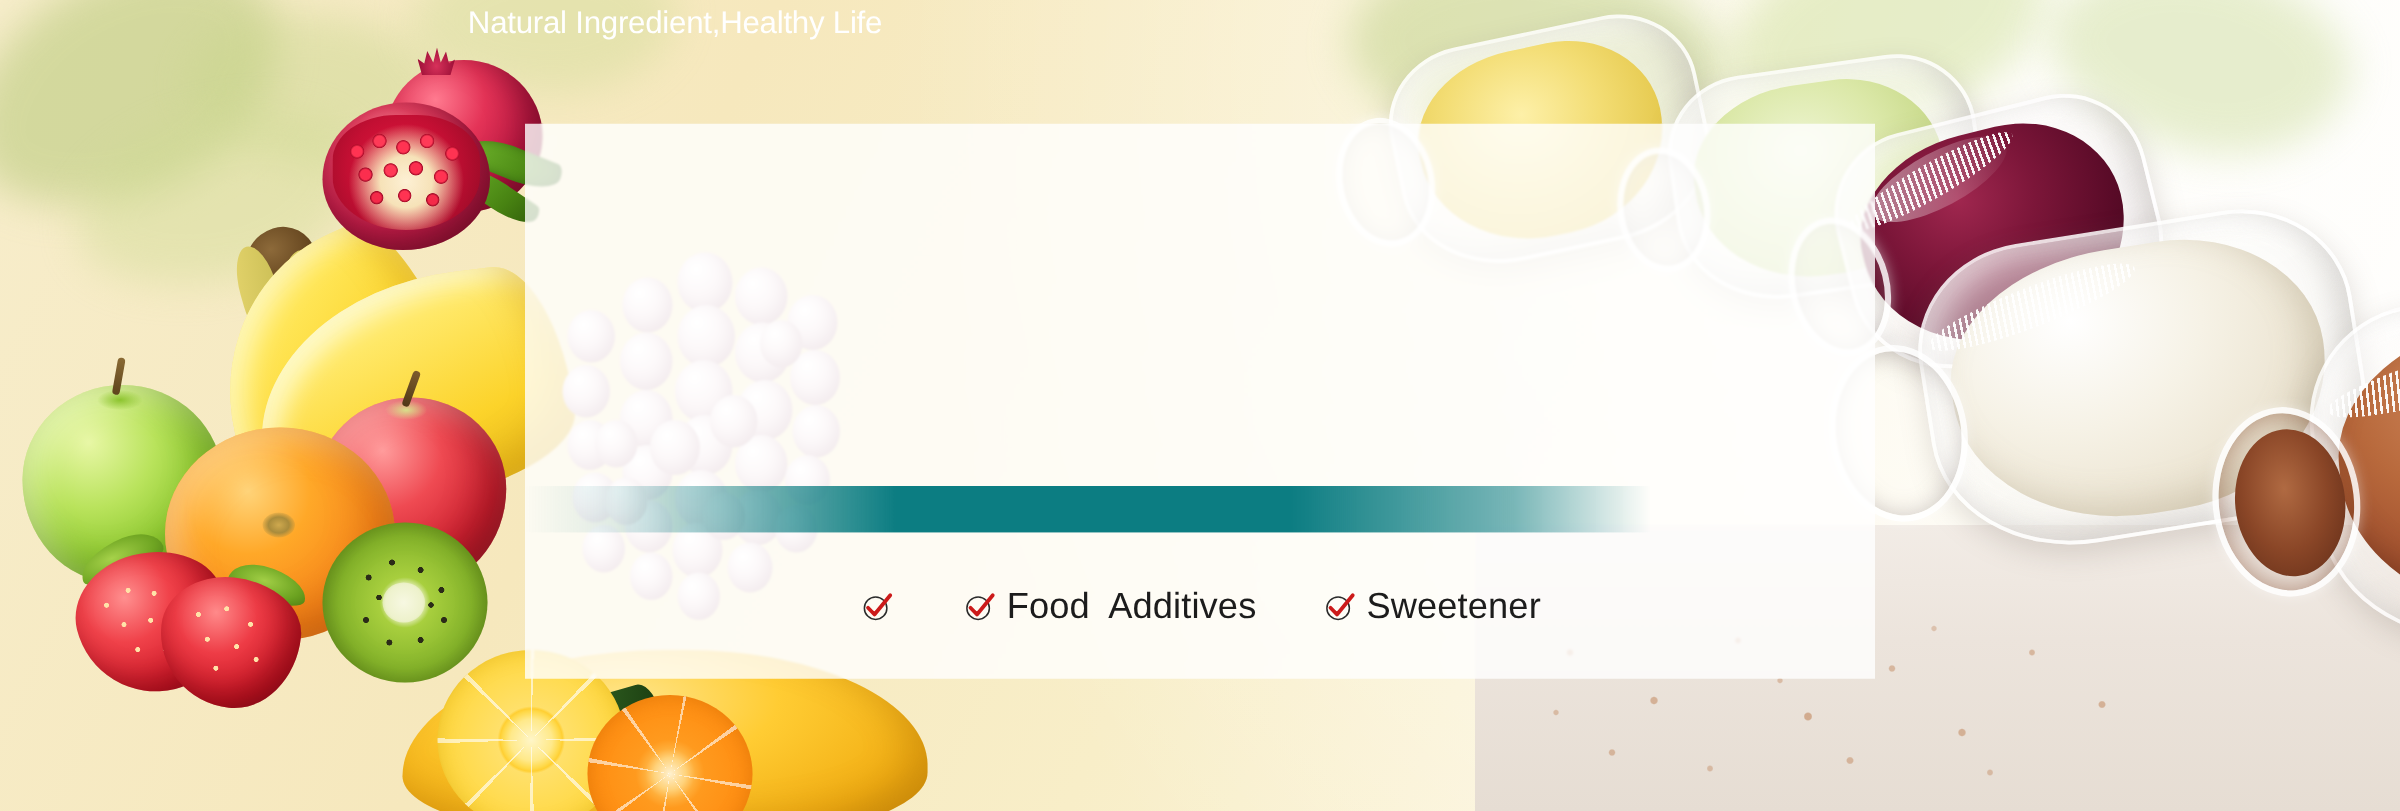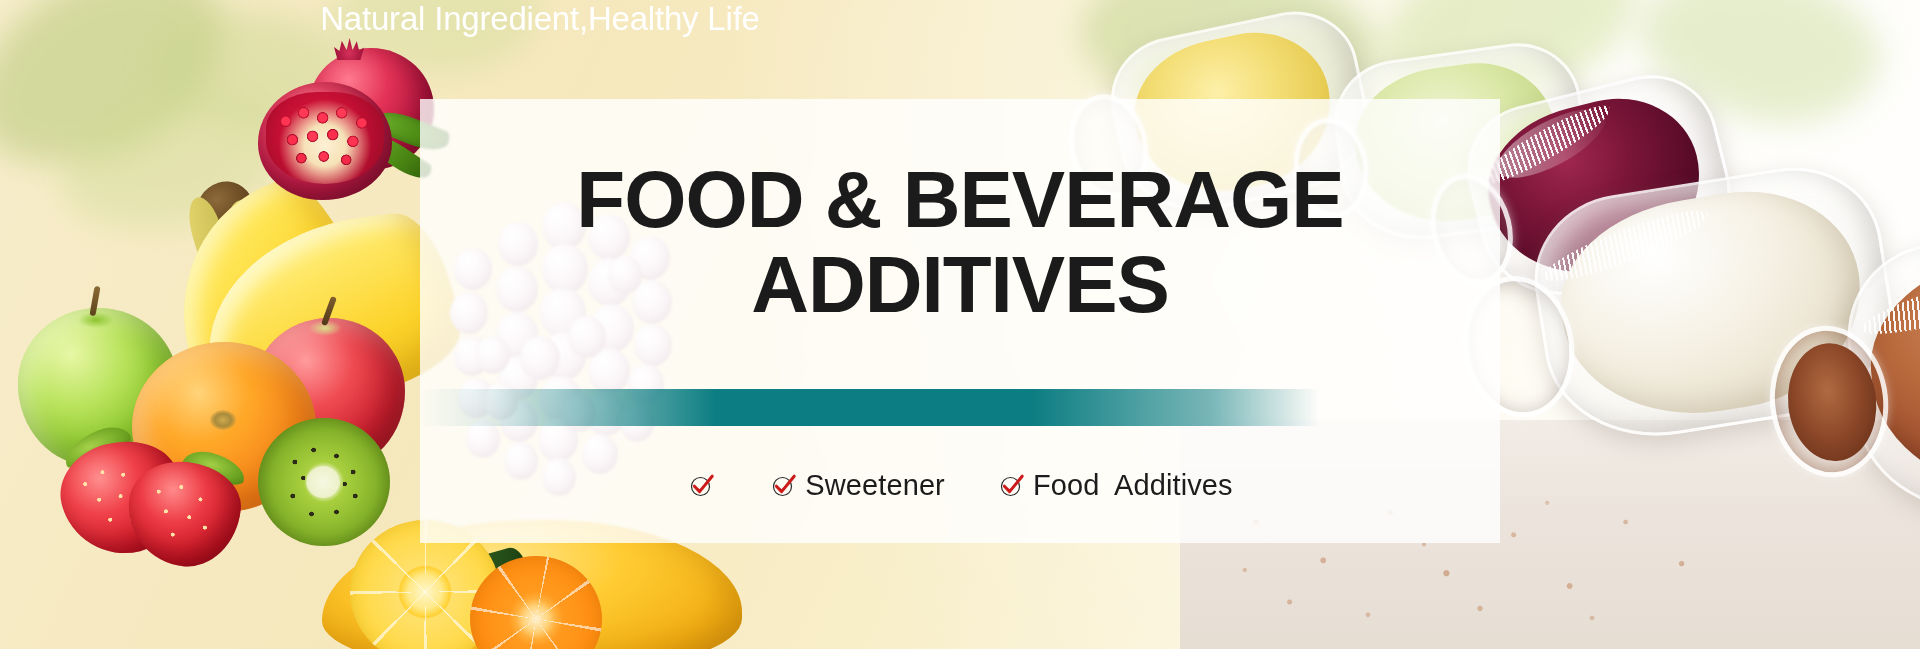--- a/index.html
+++ b/index.html
@@ -378,21 +378,21 @@
       #0c7d82 33%,
       #0c7d82 68%,
       rgba(12,125,130,.55) 88%,
       rgba(12,125,130,0) 100%);
     display:flex; align-items:center;
   }
   .tagbar-text {
     position:absolute; left:0; top:0; width:1080px; height:37px;
     display:flex; align-items:center; justify-content:center;
     color:#ffffff;
-    font-size:33px;
+    font-size:25px;
     font-weight:500;
     letter-spacing:-.2px;
     font-family:"Liberation Sans", sans-serif;
   }
 
   .features {
     position:absolute; left:420px; top:455px; width:1080px; height:60px;
     display:flex; align-items:center; justify-content:center;
     gap:52px;
   }
@@ -540,51 +540,47 @@
       <div class="grape" style="left: 170px; top: 198px; width: 34px; height: 38px;"></div>
       <div class="grape" style="left: 84px; top: 140px; width: 34px; height: 38px;"></div>
       <div class="grape" style="left: 216px; top: 60px; width: 34px; height: 38px;"></div>
       <div class="grape" style="left: 128px; top: 140px; width: 40px; height: 44px;"></div>
       <div class="grape" style="left: 176px; top: 120px; width: 38px; height: 42px;"></div>
       <div class="grape" style="left: 92px; top: 186px; width: 34px; height: 38px;"></div>
     </div>
 
   <div class="panel"></div>
 
-  <div class="headline">
-    <span class="l1">FOOD &amp; BEVERAGE</span>
-    <span class="l2">ADDITIVES</span>
-  </div>
 
   <div class="tagbar"></div>
   <div class="tagbar-text">Natural Ingredient,Healthy Life</div>
 
   <div class="features">
 
     <div class="feature">
       <svg class="check-icon" viewBox="0 0 30 30">
         <circle cx="13.5" cy="16.5" r="9" fill="none" stroke="#2b2b2b" stroke-width="1.2"></circle>
         <path d="M7.5 16.5 L12.5 21.5 L25 6.5 L21.5 12.5 L12.6 19.2 Z" fill="#cc1a1a"></path>
         <path d="M7.4 16.2 L12.6 21.6 L25.2 6.2" fill="none" stroke="#cc1a1a" stroke-width="3" stroke-linecap="round" stroke-linejoin="round"></path>
       </svg>
+    </div>
+
+    <div class="feature">
+      <svg class="check-icon" viewBox="0 0 30 30">
+        <circle cx="13.5" cy="16.5" r="9" fill="none" stroke="#2b2b2b" stroke-width="1.2"></circle>
+        <path d="M7.5 16.5 L12.5 21.5 L25 6.5 L21.5 12.5 L12.6 19.2 Z" fill="#cc1a1a"></path>
+        <path d="M7.4 16.2 L12.6 21.6 L25.2 6.2" fill="none" stroke="#cc1a1a" stroke-width="3" stroke-linecap="round" stroke-linejoin="round"></path>
+      </svg>
+      <span class="feature-label">Food  Additives</span>
     </div>
 
     <div class="feature">
       <svg class="check-icon" viewBox="0 0 30 30">
         <circle cx="13.5" cy="16.5" r="9" fill="none" stroke="#2b2b2b" stroke-width="1.2"></circle>
         <path d="M7.5 16.5 L12.5 21.5 L25 6.5 L21.5 12.5 L12.6 19.2 Z" fill="#cc1a1a"></path>
         <path d="M7.4 16.2 L12.6 21.6 L25.2 6.2" fill="none" stroke="#cc1a1a" stroke-width="3" stroke-linecap="round" stroke-linejoin="round"></path>
       </svg>
       <span class="feature-label">Sweetener</span>
     </div>
 
-    <div class="feature">
-      <svg class="check-icon" viewBox="0 0 30 30">
-        <circle cx="13.5" cy="16.5" r="9" fill="none" stroke="#2b2b2b" stroke-width="1.2"></circle>
-        <path d="M7.5 16.5 L12.5 21.5 L25 6.5 L21.5 12.5 L12.6 19.2 Z" fill="#cc1a1a"></path>
-        <path d="M7.4 16.2 L12.6 21.6 L25.2 6.2" fill="none" stroke="#cc1a1a" stroke-width="3" stroke-linecap="round" stroke-linejoin="round"></path>
-      </svg>
-      <span class="feature-label">Food  Additives</span>
-    </div>
-
   </div>
 
 </div>
 
 </body></html>

